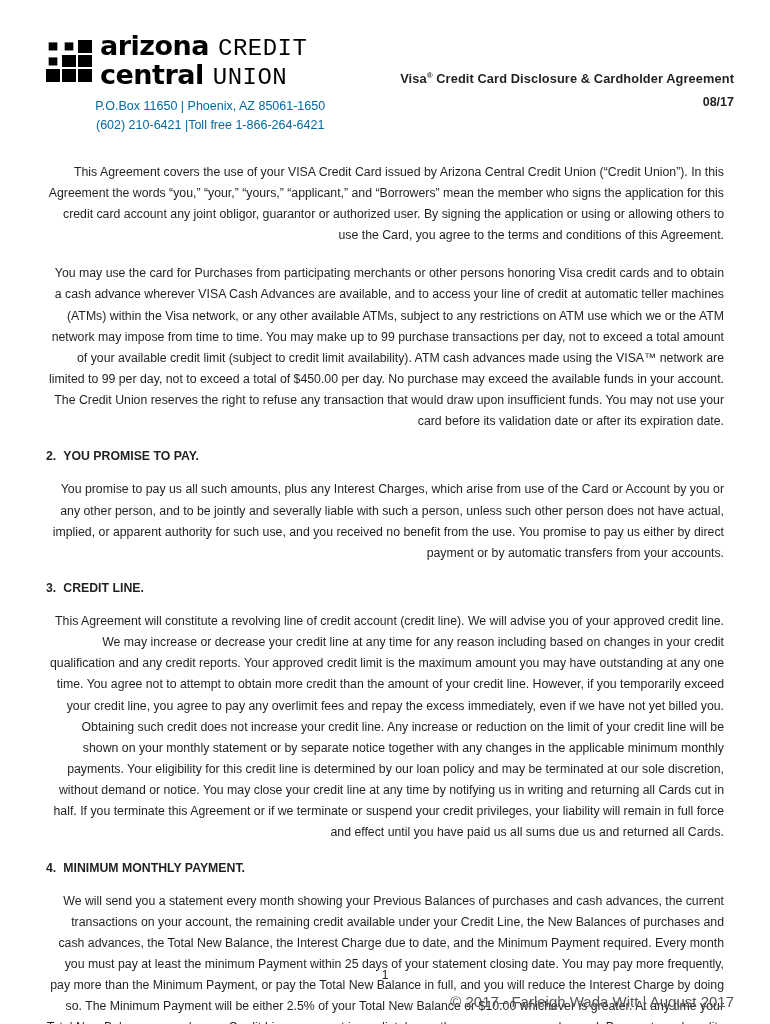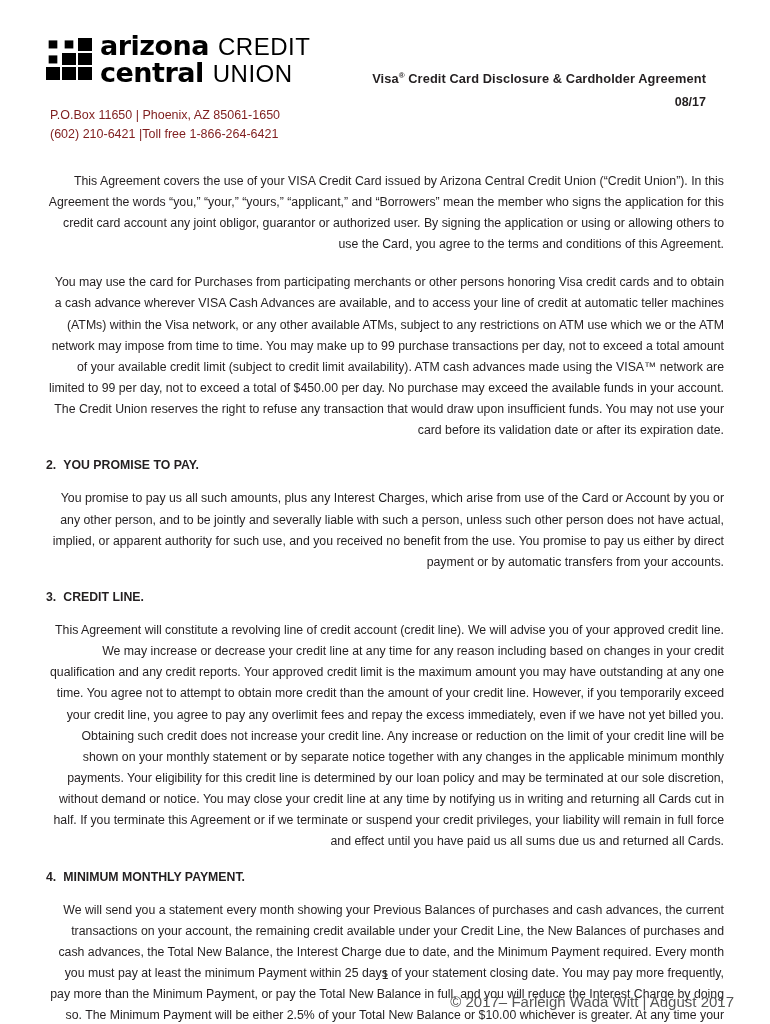--- a/index.html
+++ b/index.html
@@ -19,21 +19,21 @@
     position: relative;
     width: 770px;
     height: 1024px;
     padding: 0;
     box-sizing: border-box;
   }
 
   
   .header {
     position: relative;
-    padding: 32px 64px 0 46px;
+    padding: 32px 36px 0 46px;
     display: flex;
     justify-content: space-between;
     align-items: flex-start;
   }
   .brand {
     display: flex;
     flex-direction: column;
     width: 330px;
   }
   .logo-row {
@@ -64,33 +64,34 @@
     align-items: baseline;
   }
   .logo-bold {
     font-family: "DejaVu Sans", sans-serif;
     font-weight: bold;
     font-size: 27px;
     letter-spacing: -0.5px;
     color: #000;
   }
   .logo-light {
-    font-family: Liberation Sans, sans-serif;
+    font-family: Liberation Mono, monospace;
     font-weight: normal;
     font-size: 24px;
     letter-spacing: 0.5px;
     color: #000;
     margin-left: 9px;
   }
   .addr {
-    margin-top: 20px;
+    margin-top: 7px;
     font-size: 12.5px;
-    color: #7f1d1d;
+    color: #0369a1;
     line-height: 1.55;
     padding-left: 4px;
+    text-align: center;
   }
   .title-block {
     text-align: right;
     width: 370px;
     padding-top: 8px;
     margin-top: 31px;
   }
   .doc-title {
     font-size: 12.8px;
     font-weight: bold;

